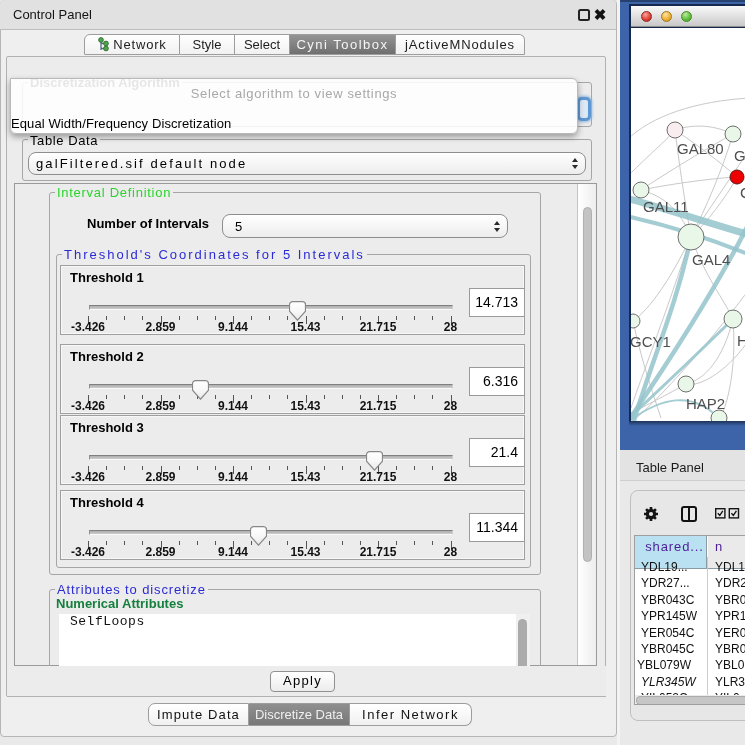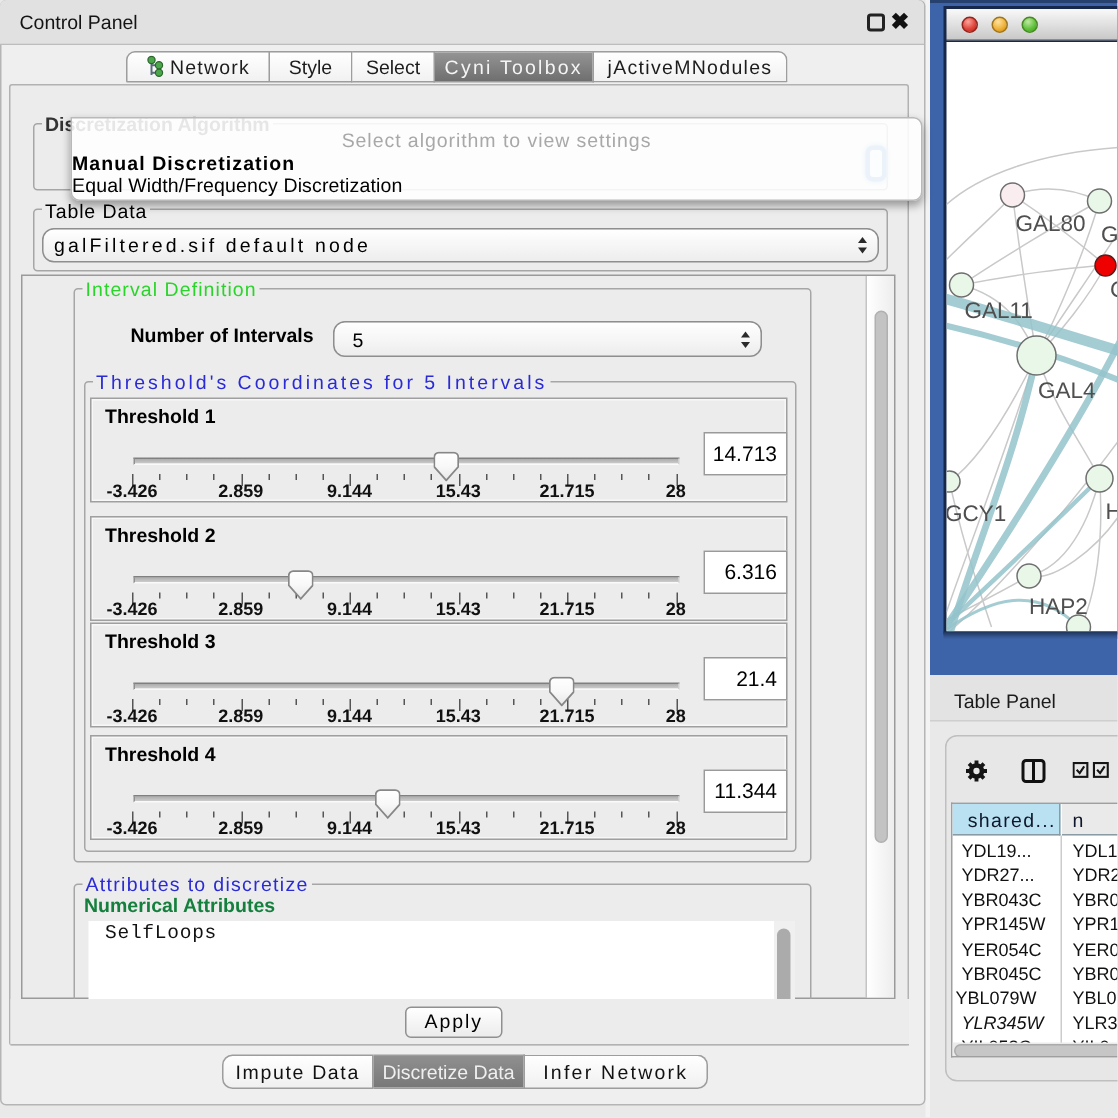--- a/index.html
+++ b/index.html
@@ -47,39 +47,39 @@
 
 #apply { left:270px; top:671px; width:65px; height:21px; background:linear-gradient(#ffffff,#ececec); border:1px solid #909090; border-radius:4px; font-size:13px; color:#000; text-align:center; line-height:18px; }
 
 
 .btab { position:absolute; top:703px; height:23px; background:linear-gradient(#ffffff,#f0f0f0); border:1px solid #9d9d9d; border-left:none; font-size:13px; color:#111; text-align:center; line-height:21px; }
 .btab.first { border-left:1px solid #9d9d9d; border-radius:7px 0 0 7px; }
 .btab.last { border-radius:0 7px 7px 0; }
 .btab.sel { background:linear-gradient(#8f8f8f,#787878); color:#efefef; }
 
 
-#popup { left:10px; top:78px; width:568px; height:56px; background:rgba(255,255,255,0.88); border:1px solid #b9b9b9; border-radius:0 6px 6px 6px; box-shadow:0 3px 6px rgba(0,0,0,0.35);margin-left:37px; }
+#popup { left:10px; top:78px; width:568px; height:56px; background:rgba(255,255,255,0.88); border:1px solid #b9b9b9; border-radius:0 6px 6px 6px; box-shadow:0 3px 6px rgba(0,0,0,0.35); }
 #popup .hint { position:absolute; left:0; right:0; top:7px; text-align:center; font-size:13px; color:#a8a8a8; letter-spacing:0.63px; }
 #popup .it1 { position:absolute; left:0px; top:22px; font-size:13px; font-weight:bold; color:#000; letter-spacing:0.72px; }
 #popup .it2 { position:absolute; left:0px; top:37px; font-size:13px; color:#000; letter-spacing:0.1px; }
 
 
 #bluebg { left:620px; top:0; width:125px; height:450px; background:#3d64a8; border-top:2px solid #27416f; }
 #netwin-border { left:629px; top:4px; width:116px; height:419px; background:#16294d; }
 #nettitle { left:631px; top:6px; width:114px; height:21px; background:linear-gradient(#f9f9f9,#c9c9c9); border-bottom:1px solid #8d8d8d; }
 .light { position:absolute; top:5px; width:11px; height:11px; border-radius:50%; }
 #canvas { left:631px; top:28px; width:114px; height:393px; background:#ffffff; overflow:hidden; }
 #netshadow { left:629px; top:421px; width:116px; height:5px; background:linear-gradient(#1d3257,#3d64a8); }
 
 #tablepanelbar { left:620px; top:450px; width:125px; height:31px; background:#e3e3e3; border-bottom:1px solid #cfcfcf; }
 #tablepanelbar span { position:absolute; left:16px; top:10px; font-size:13px; color:#1b1b1b; }
 #toolpanel { left:630px; top:490px; width:130px; height:231px; background:#e7e7e7; border:1px solid #bfbfbf; border-radius:8px; }
 
 #dtable { left:634px; top:535px; width:111px; height:170px; background:#fff; border:1px solid #9f9f9f; border-right:none; overflow:hidden; }
-.hcell { position:absolute; top:0; height:21px; font-size:13px; color:#0f172a; text-align:center; line-height:21px; }
+.hcell { position:absolute; top:0; height:33px; font-size:13px; color:#4c1d95; text-align:center; line-height:21px; }
 .trow { position:absolute; font-size:12px; color:#111; }
 
 
 #splitter { left:617px; top:0; width:3px; height:745px; background:#f3f3f3; }
 </style>
 </head>
 <body>
 
 <div class="abs" id="splitter"></div>
 <div class="abs" style="left:612px; top:369px; width:6px; height:8px; color:#8a8a8a; font-size:8px; line-height:8px;">›</div>
@@ -442,15 +442,14 @@
 <div class="abs" style="left:7px; top:666px; width:599px; height:31px; background:#ececec; border-bottom:1px solid #b2b2b2;"></div>
 
 <div class="abs" id="apply"><span style="letter-spacing:1.3px;">Apply</span></div>
 
 <div class="btab first" style="left:148px; width:101px; letter-spacing:1.1px;">Impute Data</div>
 <div class="btab sel" style="left:249px; width:101px;">Discretize Data</div>
 <div class="btab last" style="left:350px; width:122px; letter-spacing:1.5px;">Infer Network</div>
 
 <div class="abs" id="popup">
   <div class="hint">Select algorithm to view settings</div>
-  <div class="it1">Manual Discretization</div>
   <div class="it2">Equal Width/Frequency Discretization</div>
 </div>
 
 </body></html>

